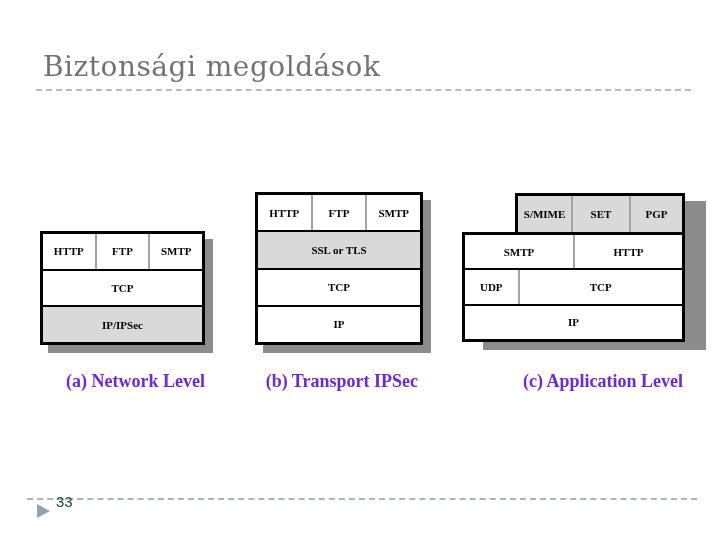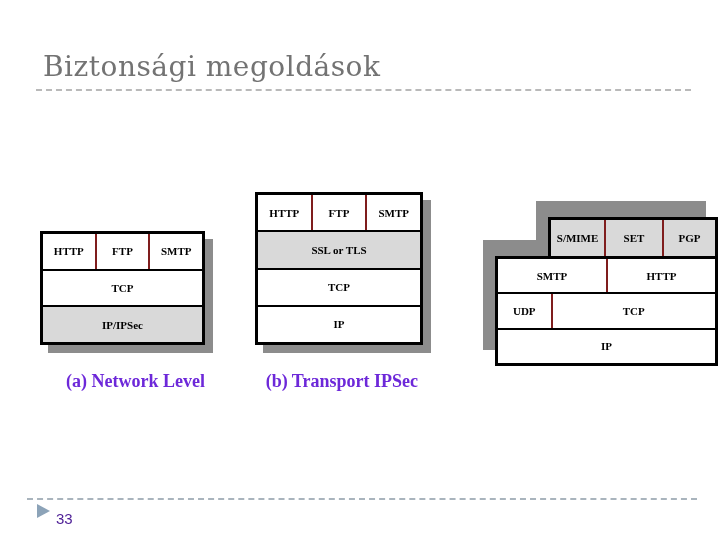--- a/index.html
+++ b/index.html
@@ -43,40 +43,40 @@
     position: absolute;
     z-index: 1;
     box-sizing: border-box;
     border: 3px solid #000;
     background: #fff;
     display: flex;
     flex-direction: column;
   }
   .stack-a { left: 40px;  top: 231px; width: 165px; height: 114px; }
   .stack-b { left: 255px; top: 192px; width: 168px; height: 153px; }
-  .stack-c { left: 495px; top: 193px; width: 223px; height: 149px; z-index: 1; position: absolute; margin-top: 24px; }
+  .stack-c { left: 462px; top: 193px; width: 223px; height: 149px; z-index: 1; position: absolute; }
   .row {
     display: flex;
     flex: 1 1 auto;
     box-sizing: border-box;
   }
   .row + .row { border-top: 2px solid #000; }
   .cell {
     box-sizing: border-box;
     display: flex;
     align-items: center;
     justify-content: center;
     font-family: "Liberation Serif", serif;
     font-weight: 700;
     font-size: 11px;
     color: #000;
     flex: 1 1 0;
     background: #fff;
   }
-  .cell + .cell { border-left: 2px solid #7f1d1d; }
+  .cell + .cell { border-left: 2px solid #a3a3a3; }
   .cell.shaded { background: #d9d9d9; }
   .cell.small { font-size: 11px; }
   
   .c-row1 {
     box-sizing: border-box;
     margin-left: 53px;
     height: 39px;
     border: 3px solid #000;
     border-bottom: none;
     display: flex;
@@ -120,24 +120,24 @@
   .footer-bullet {
     position: absolute;
     left: 37px; top: 504px;
     width: 0; height: 0;
     border-left: 13px solid #8ca3b8;
     border-top: 7px solid transparent;
     border-bottom: 7px solid transparent;
   }
   .page-number {
     position: absolute;
-    left: 56px; top: 510px;
+    left: 56px; top: 493px;
     font-family: "Liberation Sans", sans-serif;
     font-size: 15px;
-    color: #4c1d95;
+    color: #14532d;
   }
 </style>
 </head>
 <body>
 
 <div style="position:absolute; inset:0;">
 
   <h1 class="slide-title">Biztonsági megoldások</h1>
   <div class="title-rule"></div>
 
@@ -191,18 +191,19 @@
       </div>
       <div class="row">
         <div class="cell col-narrow">UDP</div>
         <div class="cell col-rest">TCP</div>
       </div>
       <div class="row">
         <div class="cell">IP</div>
       </div>
     </div>
   </div>
+  <div class="caption cap-c">(c) Application Level</div>
 
   <div class="footer-rule"></div>
   <div class="footer-bullet"></div>
   <div class="page-number">33</div>
 
 </div>
 
 </body></html>

